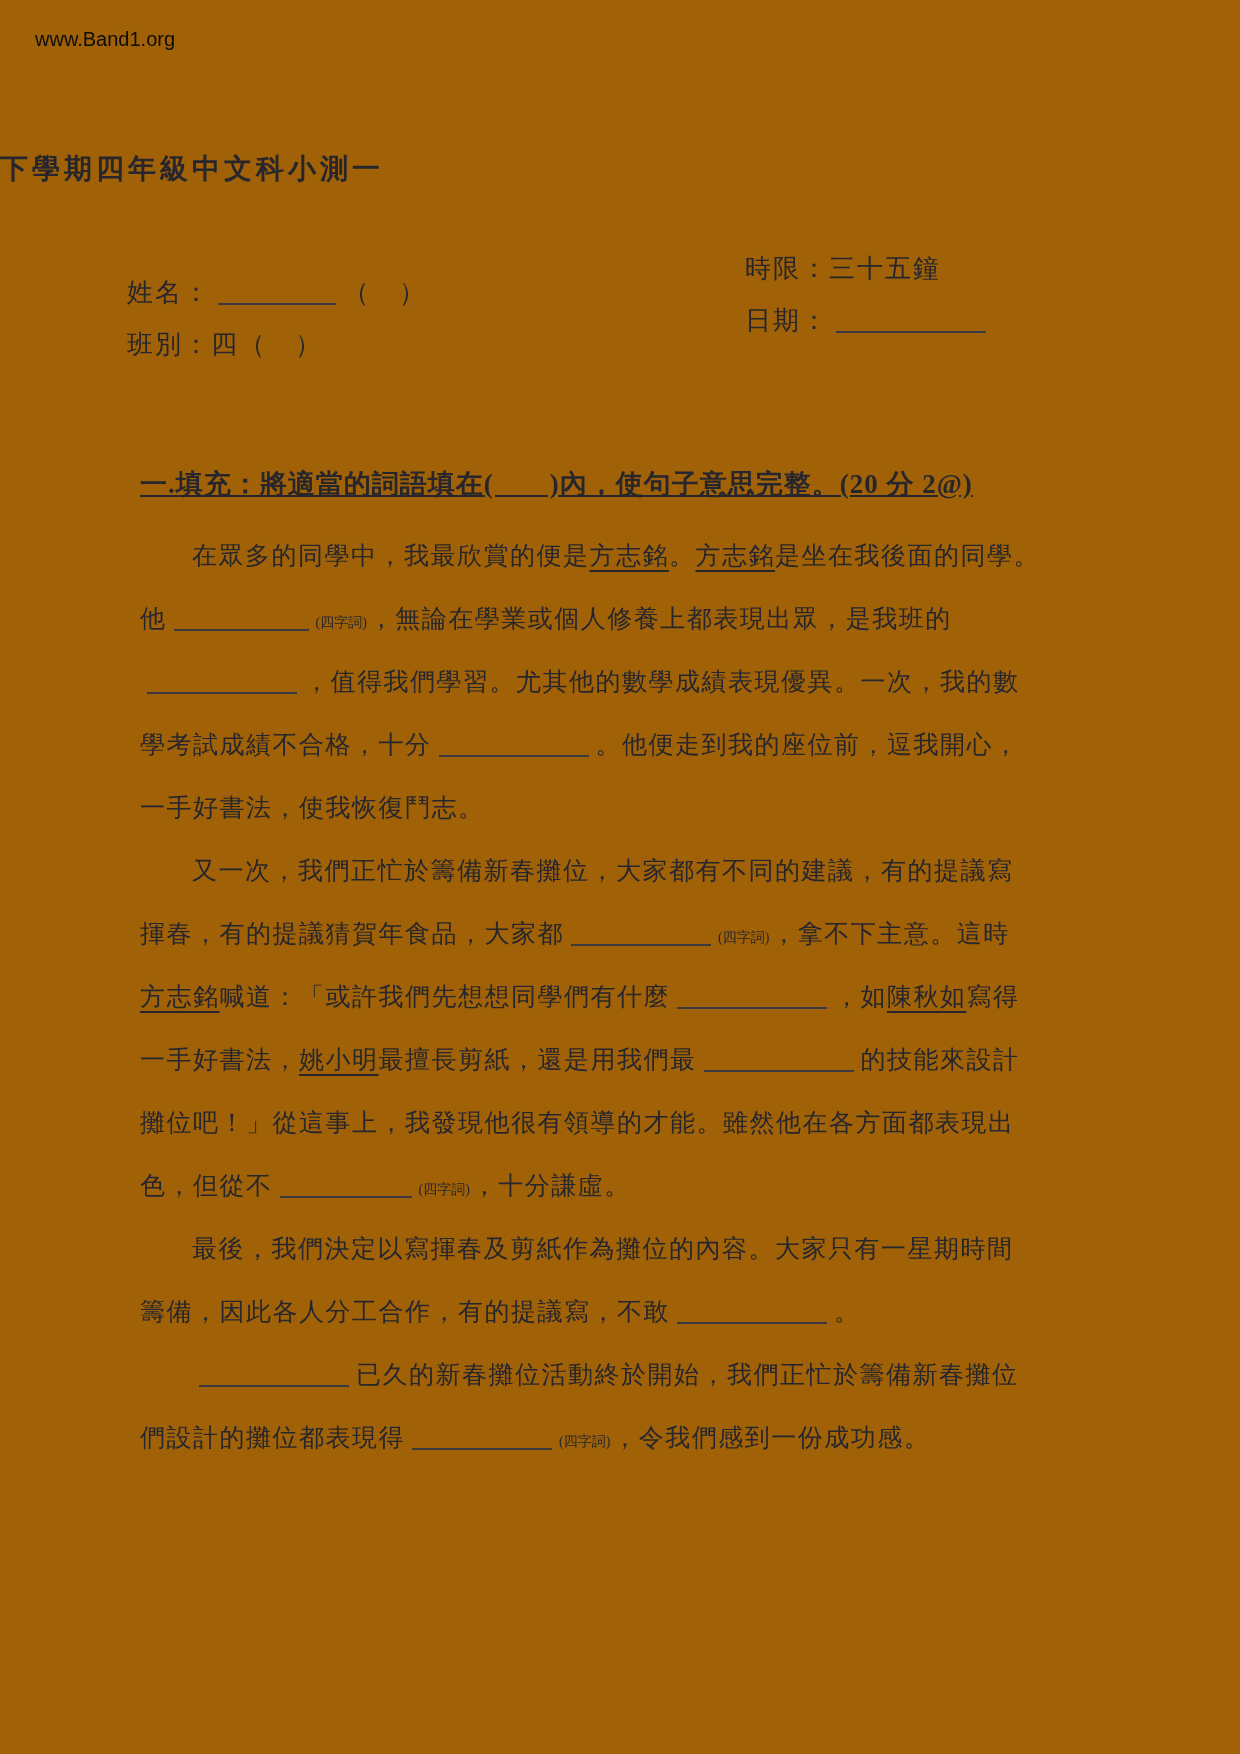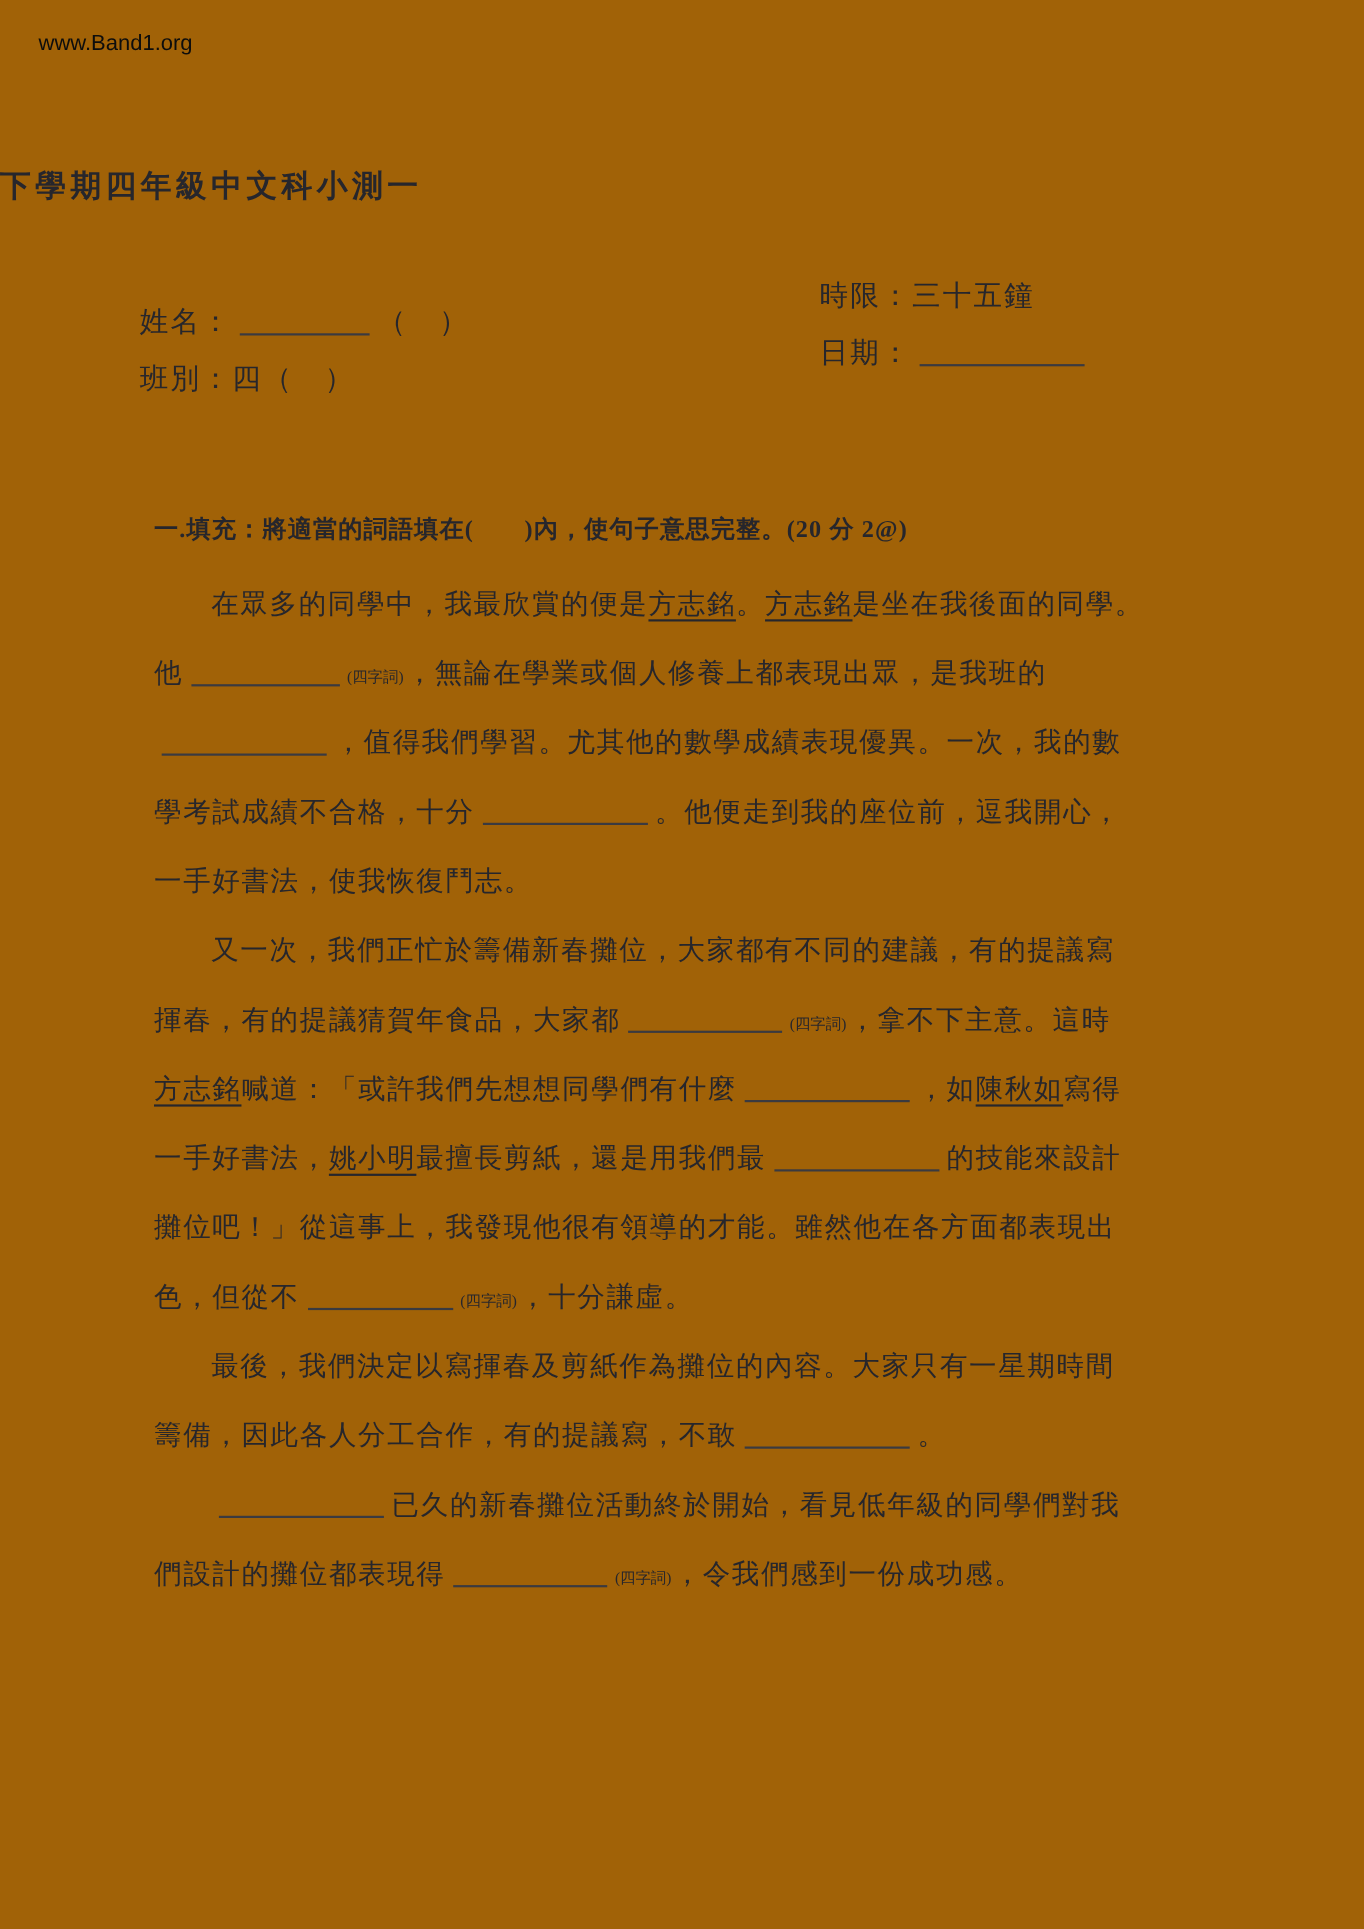--- a/index.html
+++ b/index.html
@@ -18,21 +18,21 @@
   }
   .header { position:absolute; top:243px; left:0; width:100%; font-size:26px; }
   .header-left  { position:absolute; left:127px; top:24px; }
   .header-right { position:absolute; left:745px; top:0; }
   .hline { height:52px; line-height:52px; white-space:nowrap; letter-spacing:2px; }
   .blank {
     display:inline-block; border-bottom:2px solid #3a3a40; height:28px;
     vertical-align:-4px; margin:0 7px;
   }
   .section { position:absolute; top:466px; left:140px; width:960px; }
-  .section-heading { font-size:22px; font-weight:600; letter-spacing:1px; }
+  .section-heading { font-size:27px; font-weight:600; letter-spacing:1px;text-decoration:underline; }
   .passage { margin-top:22px; font-size:25px; letter-spacing:1.5px; }
   .pline { height:63px; line-height:63px; white-space:nowrap; }
   .pline.indent { padding-left:52px; }
   .seg-note { font-size:14px; letter-spacing:0; margin-right:2px; }
   .seg-name {
     text-decoration:underline; text-underline-offset:6px;
     text-decoration-thickness:1.5px;
     text-align:right;
   }
 </style>
@@ -65,18 +65,18 @@
         <div class="pline"><span class="seg-text">學考試成績不合格，十分</span><span class="blank" style="width: 150px;"></span><span class="seg-text">。他便走到我的座位前，逗我開心，</span></div>
         <div class="pline"><span class="seg-text">一手好書法，使我恢復鬥志。</span></div>
         <div class="pline indent"><span class="seg-text">又一次，我們正忙於籌備新春攤位，大家都有不同的建議，有的提議寫</span></div>
         <div class="pline"><span class="seg-text">揮春，有的提議猜賀年食品，大家都</span><span class="blank" style="width: 140px;"></span><span class="seg-note">(四字詞)</span><span class="seg-text">，拿不下主意。這時</span></div>
         <div class="pline"><span class="seg-name">方志銘</span><span class="seg-text">喊道：「或許我們先想想同學們有什麼</span><span class="blank" style="width: 150px;"></span><span class="seg-text">，如</span><span class="seg-name">陳秋如</span><span class="seg-text">寫得</span></div>
         <div class="pline"><span class="seg-text">一手好書法，</span><span class="seg-name">姚小明</span><span class="seg-text">最擅長剪紙，還是用我們最</span><span class="blank" style="width: 150px;"></span><span class="seg-text">的技能來設計</span></div>
         <div class="pline"><span class="seg-text">攤位吧！」從這事上，我發現他很有領導的才能。雖然他在各方面都表現出</span></div>
         <div class="pline"><span class="seg-text">色，但從不</span><span class="blank" style="width: 132px;"></span><span class="seg-note">(四字詞)</span><span class="seg-text">，十分謙虛。</span></div>
         <div class="pline indent"><span class="seg-text">最後，我們決定以寫揮春及剪紙作為攤位的內容。大家只有一星期時間</span></div>
         <div class="pline"><span class="seg-text">籌備，因此各人分工合作，有的提議寫，不敢</span><span class="blank" style="width: 150px;"></span><span class="seg-text">。</span></div>
-        <div class="pline indent"><span class="blank" style="width: 150px;"></span><span class="seg-text">已久的新春攤位活動終於開始，看見低年級的同學們對我</span></div>
+        <div class="pline indent"><span class="blank" style="width: 150px;"></span><span class="seg-text">已久的新春攤位活動終於開始，我們正忙於籌備新春攤位</span></div>
         <div class="pline"><span class="seg-text">們設計的攤位都表現得</span><span class="blank" style="width: 140px;"></span><span class="seg-note">(四字詞)</span><span class="seg-text">，令我們感到一份成功感。</span></div>
       </div>
   </div>
 
 </div>
 
 </body></html>

